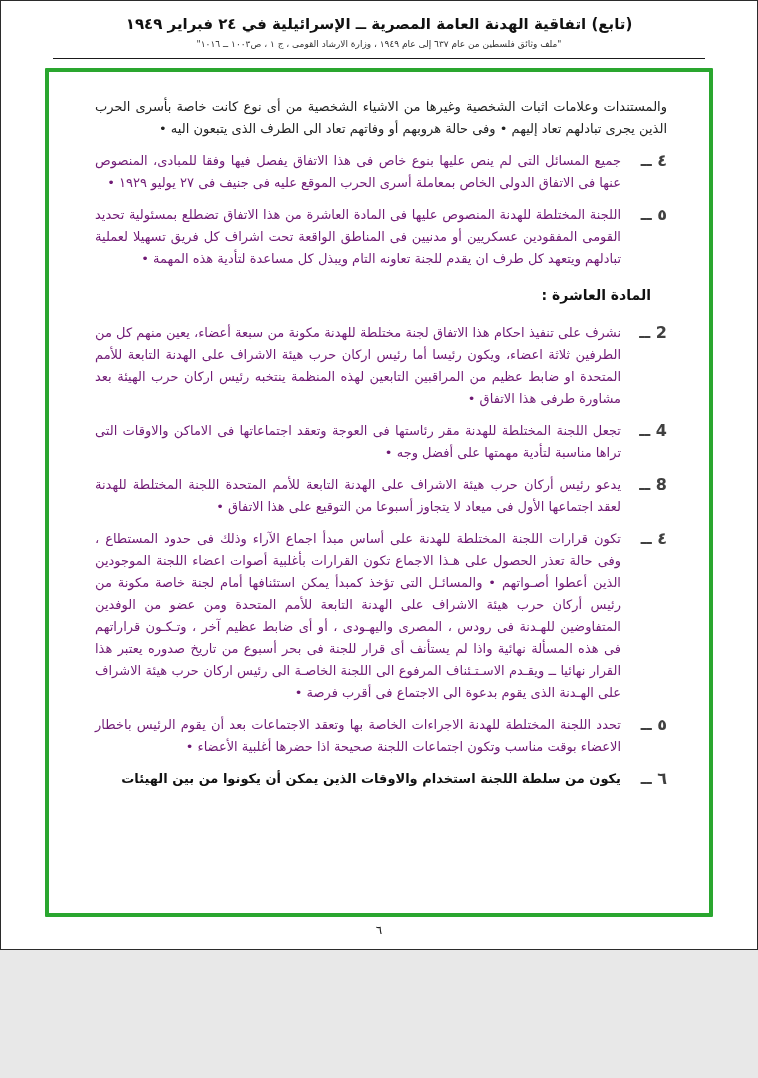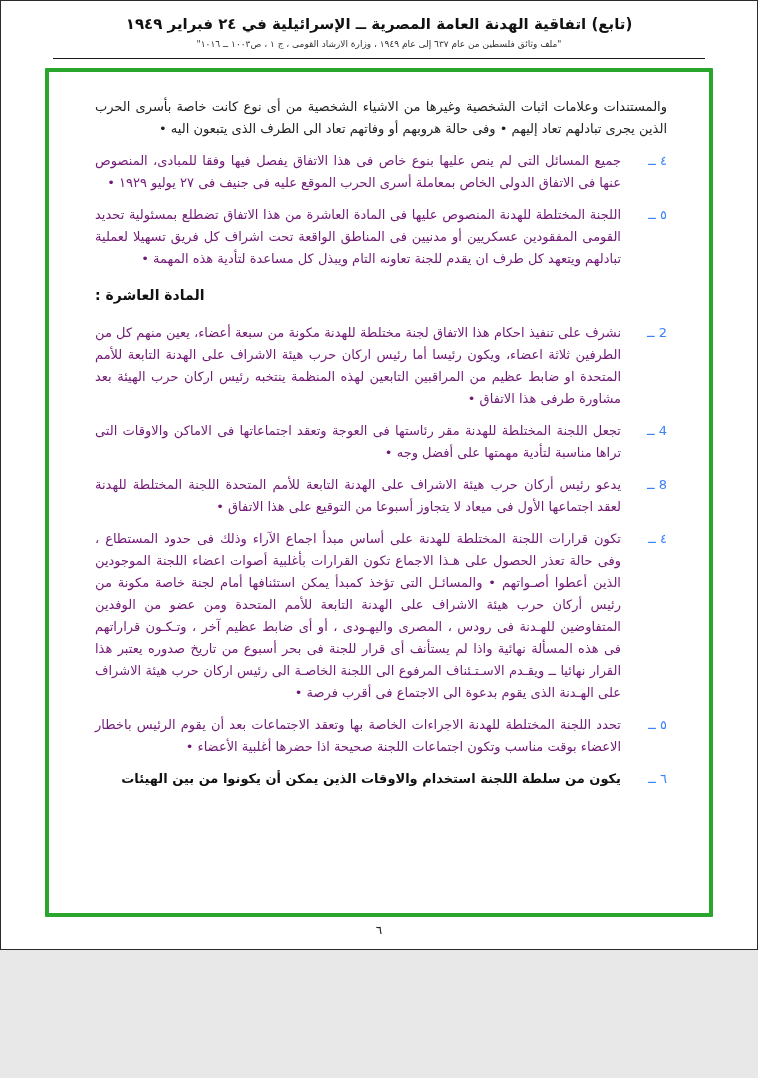--- a/index.html
+++ b/index.html
@@ -55,36 +55,37 @@
       margin-bottom: 10px;
       color: #222;
     }
     .item {
       display: flex;
       direction: rtl;
       margin-bottom: 10px;
     }
     .item .num {
       flex: 0 0 46px;
-      font-size: 13px;
-      color: #3b82f6;
+      font-size: 16px;
+      color: #404040;
       white-space: nowrap;
+      font-weight: bold;
     }
     .item .txt {
       flex: 1;
       text-align: justify;
       text-justify: inter-word;
       color: #701a75;
     }
     .article-heading {
       font-size: 14px;
       font-weight: bold;
       color: #111;
-      margin: 14px 0 16px 0;
-      text-align: left;
+      margin: 14px 16px 16px 0;
+      text-align: right;
     }
     .bold-item .txt { font-weight: bold; color: #111; }
     
     .footer {
       height: 26px;
       text-align: center;
       font-size: 12px;
       color: #222;
       padding-bottom: 6px;
     }

